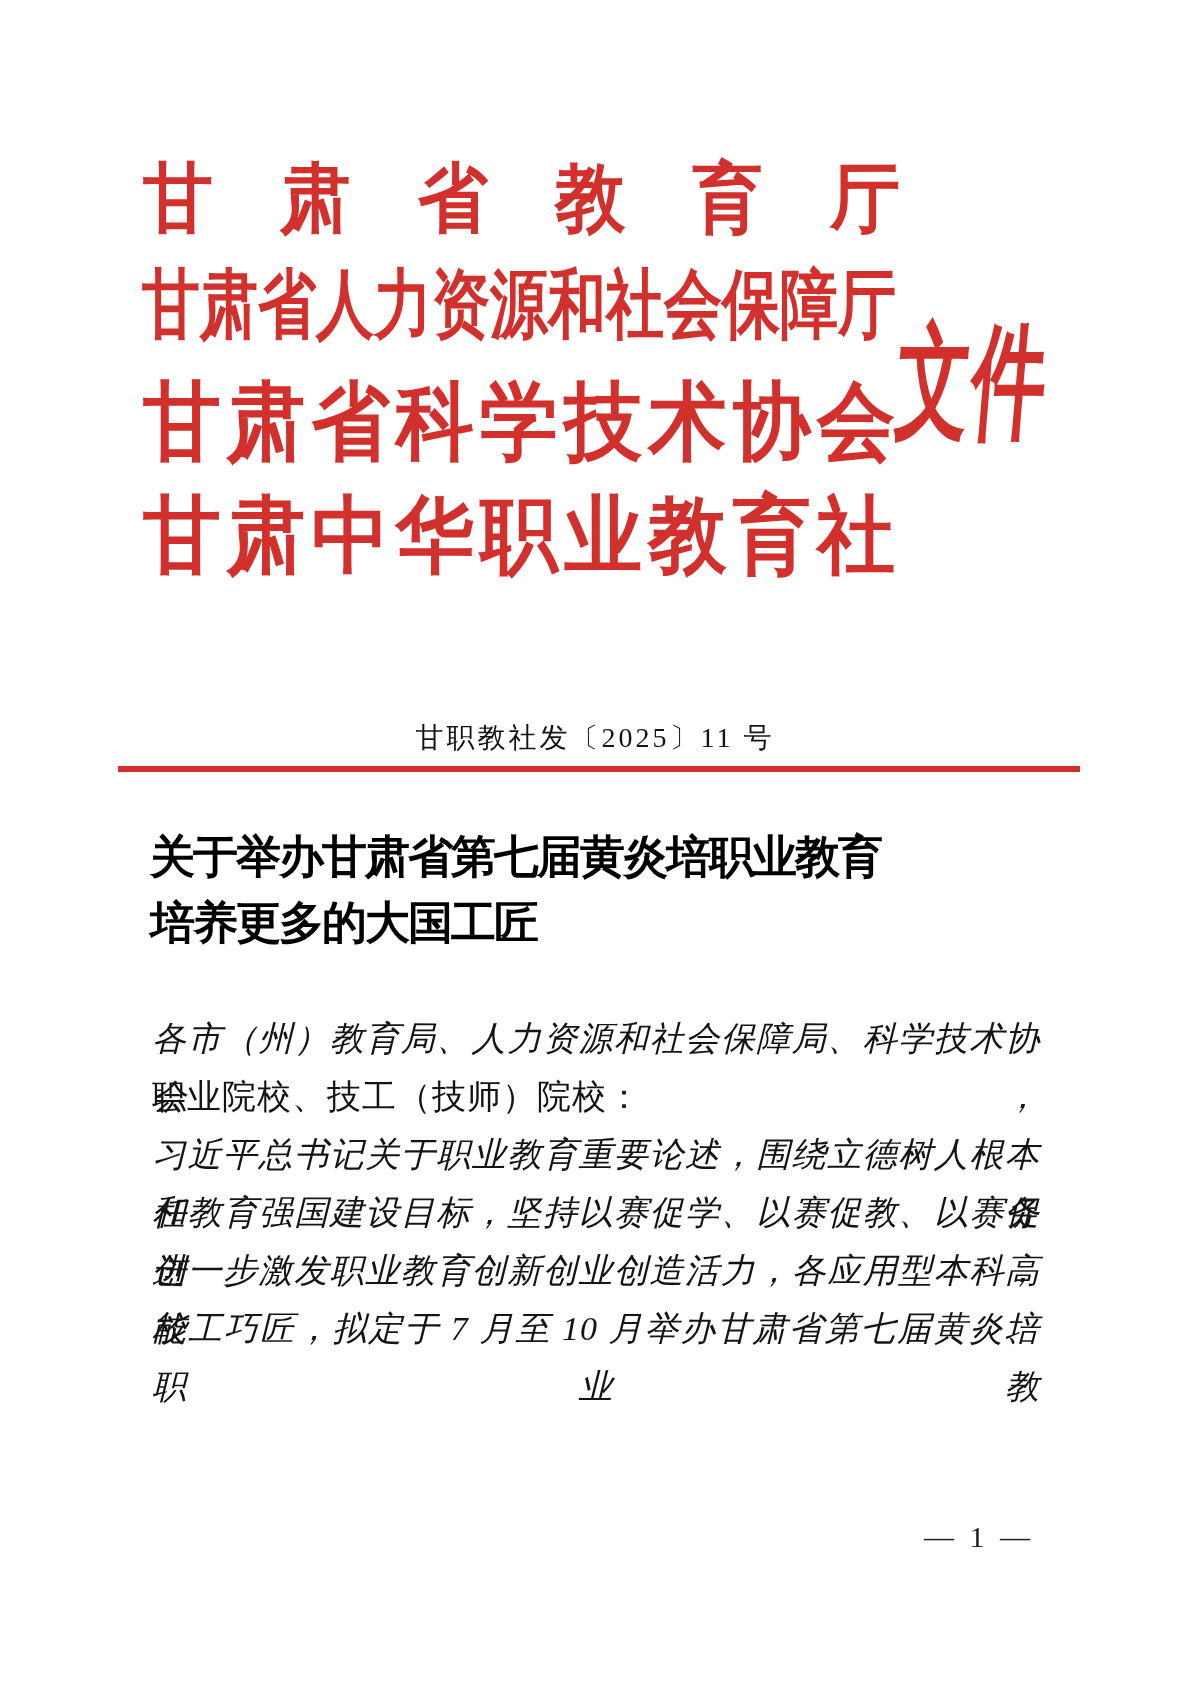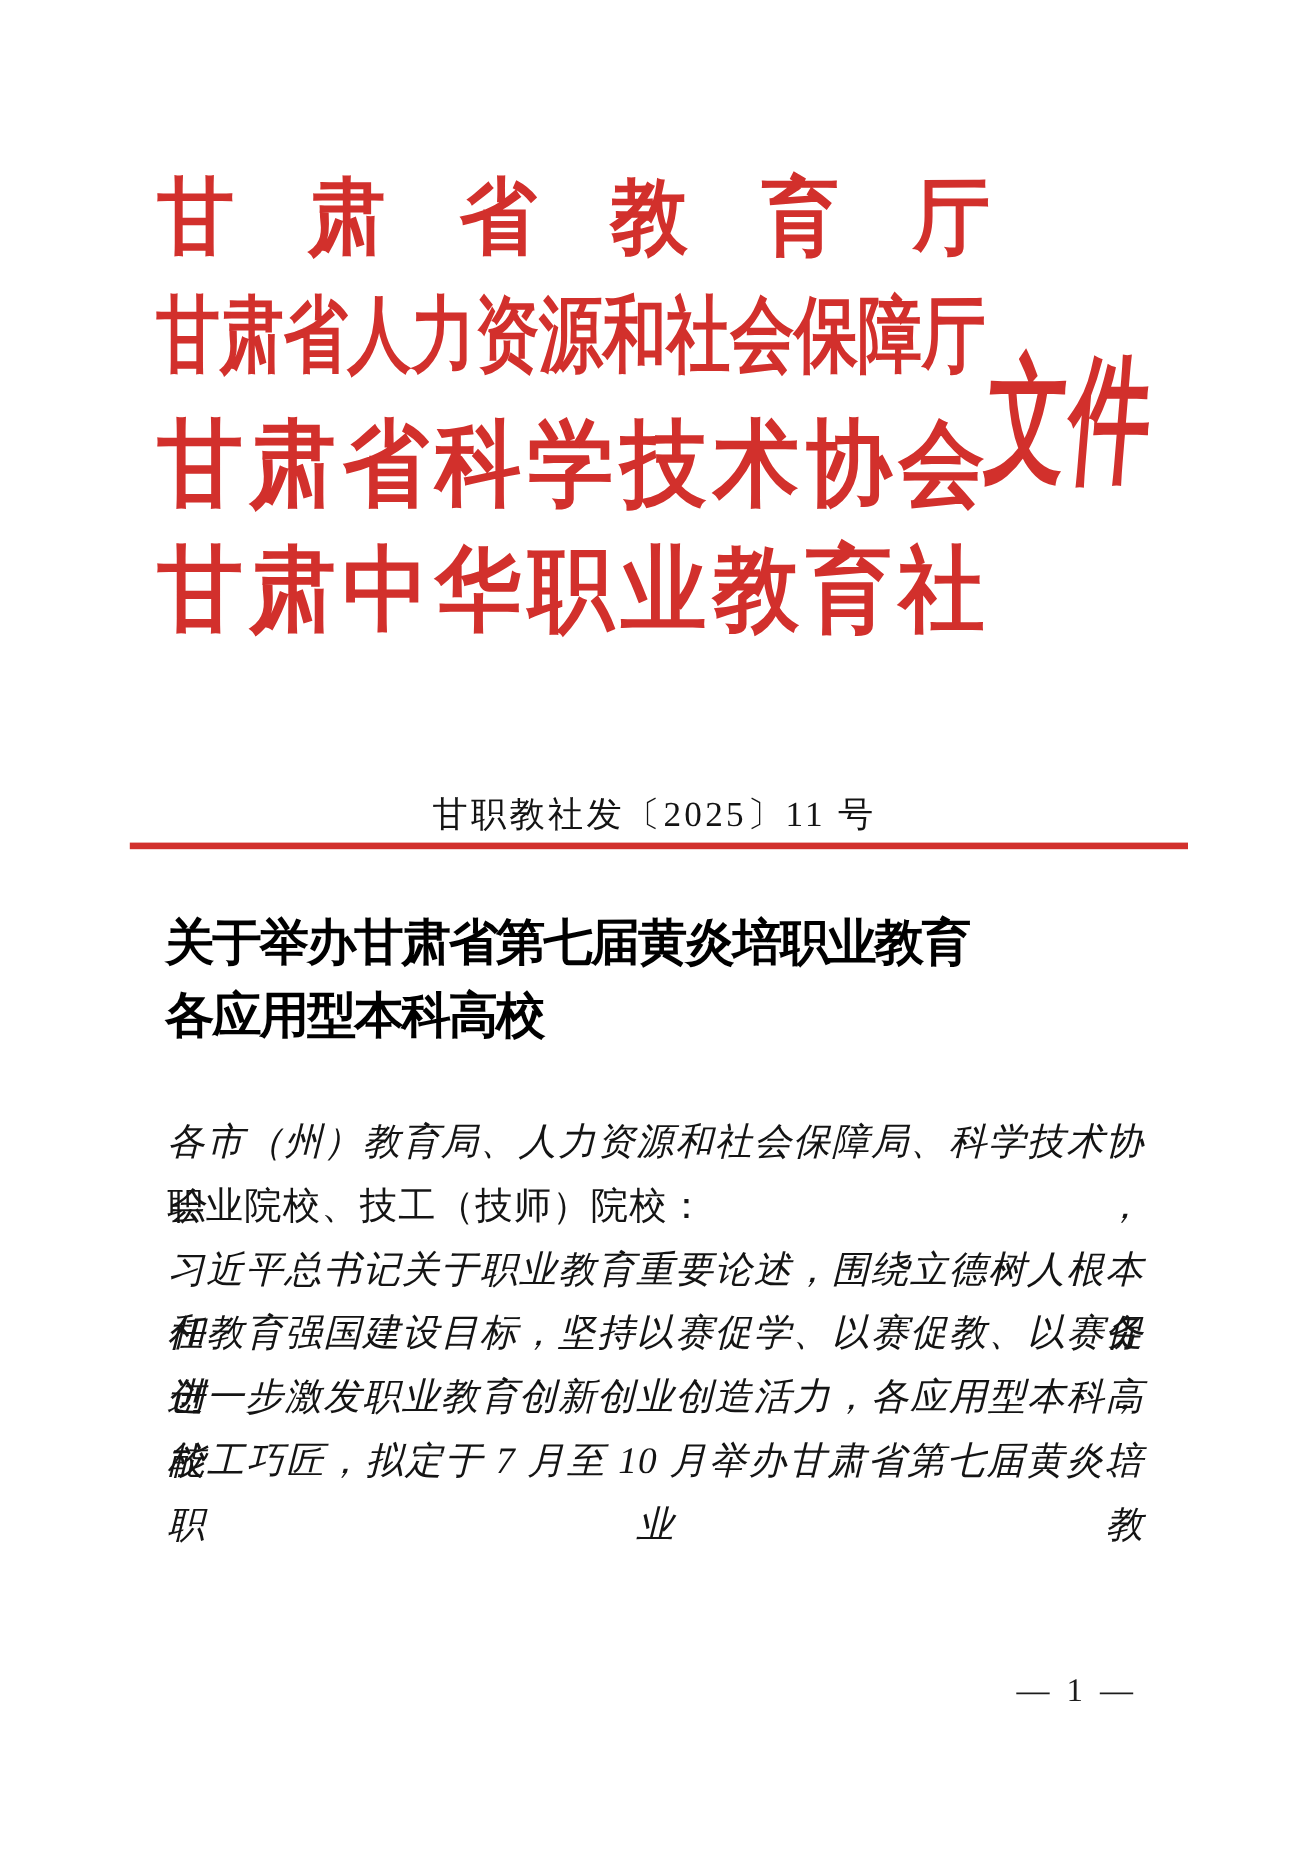--- a/index.html
+++ b/index.html
@@ -42,21 +42,21 @@
     letter-spacing:2px;
     transform:scale(0.66,1.12) skewX(-8deg);
     transform-origin:top left;
     white-space:nowrap;
   }
   
   .doc-number{
     position:absolute;
     left:0;right:0;top:719px;
     text-align:center;
-    font-size:32px;
+    font-size:28px;
     letter-spacing:3px;
     color:var(--ink);
   }
   
   .red-rule{
     position:absolute;
     left:118px;top:766px;
     width:962px;height:6px;
     background:var(--red);
   }
@@ -151,21 +151,21 @@
     </div>
 
   <div class="doc-word">文件</div>
 
   <div class="doc-number">甘职教社发〔2025〕11 号</div>
 
   <div class="red-rule"></div>
 
   <div class="title">
     <div>关于举办甘肃省第七届黄炎培职业教育</div>
-    <div>各应用型本科高校</div>
+    <div>培养更多的大国工匠</div>
   </div>
 
   <div class="body">
     <div class="line fill">各市（州）教育局、人力资源和社会保障局、科学技术协会，</div>
     <div class="line">职业院校、技工（技师）院校：</div>
     <div class="line fill">习近平总书记关于职业教育重要论述，围绕立德树人根本任务</div>
     <div class="line fill">和教育强国建设目标，坚持以赛促学、以赛促教、以赛促创，</div>
     <div class="line fill">进一步激发职业教育创新创业创造活力，各应用型本科高校、</div>
     <div class="line fill">能工巧匠，拟定于 7 月至 10 月举办甘肃省第七届黄炎培职业教</div>
   </div>

